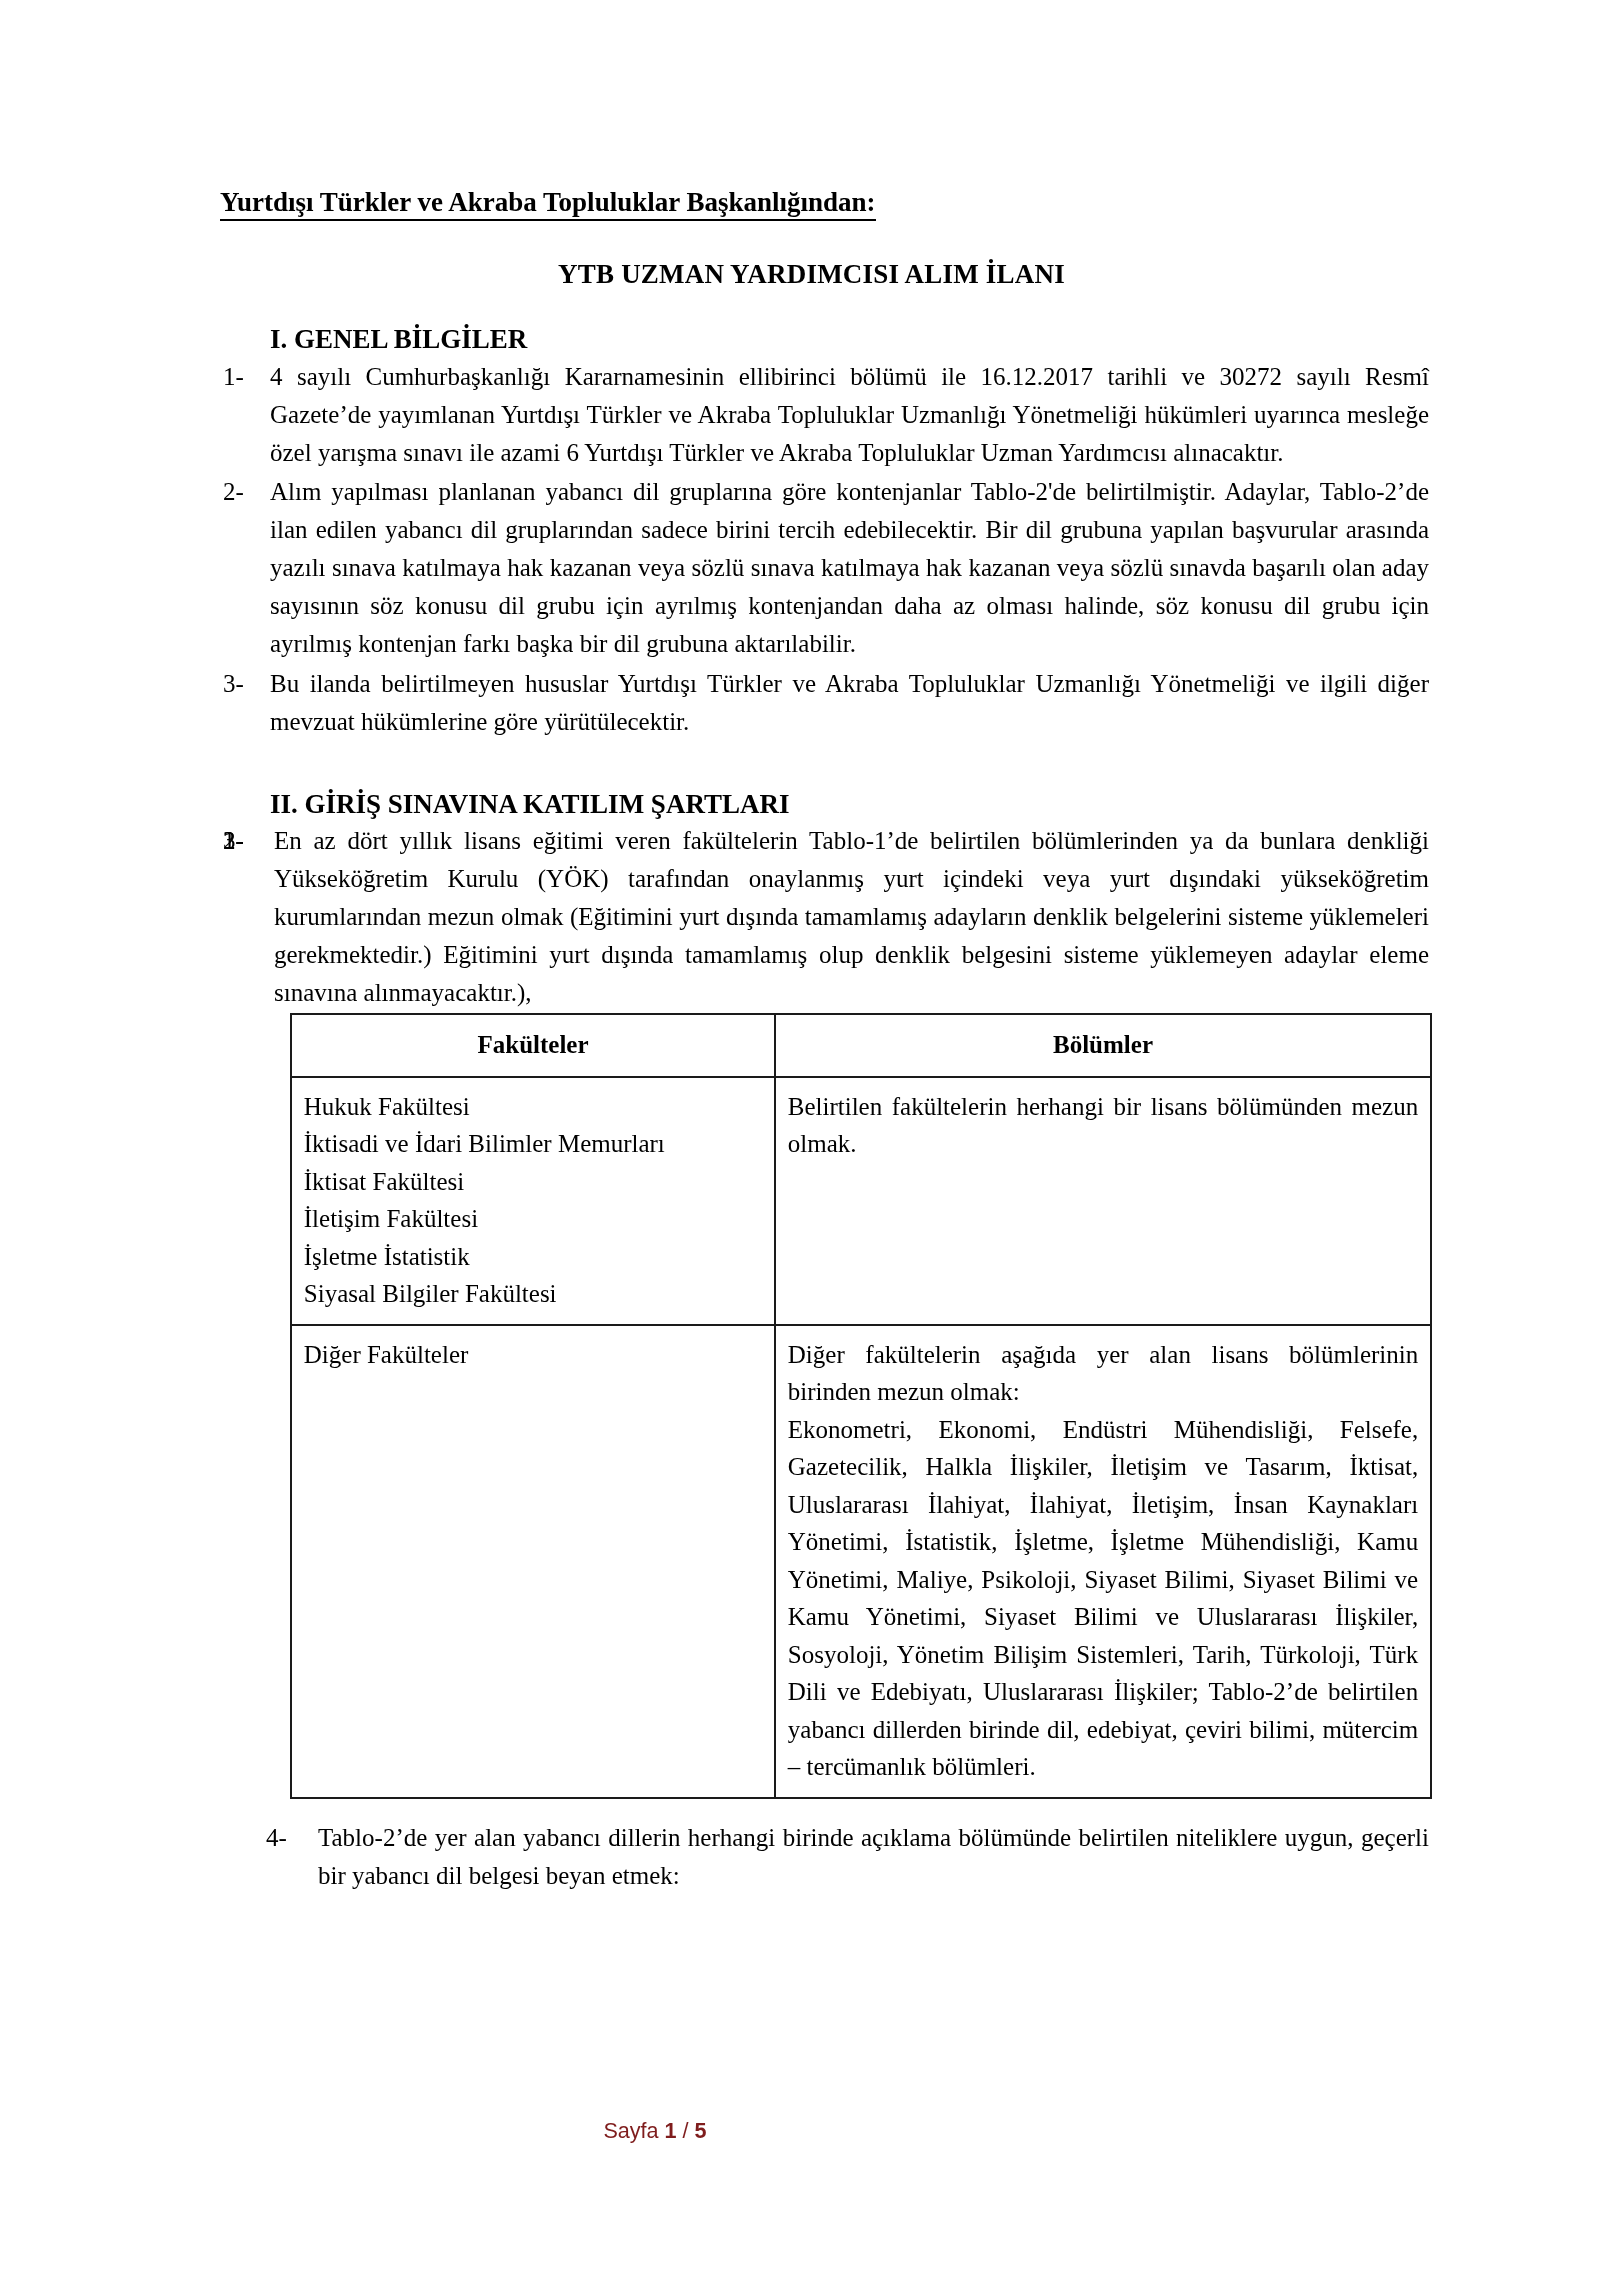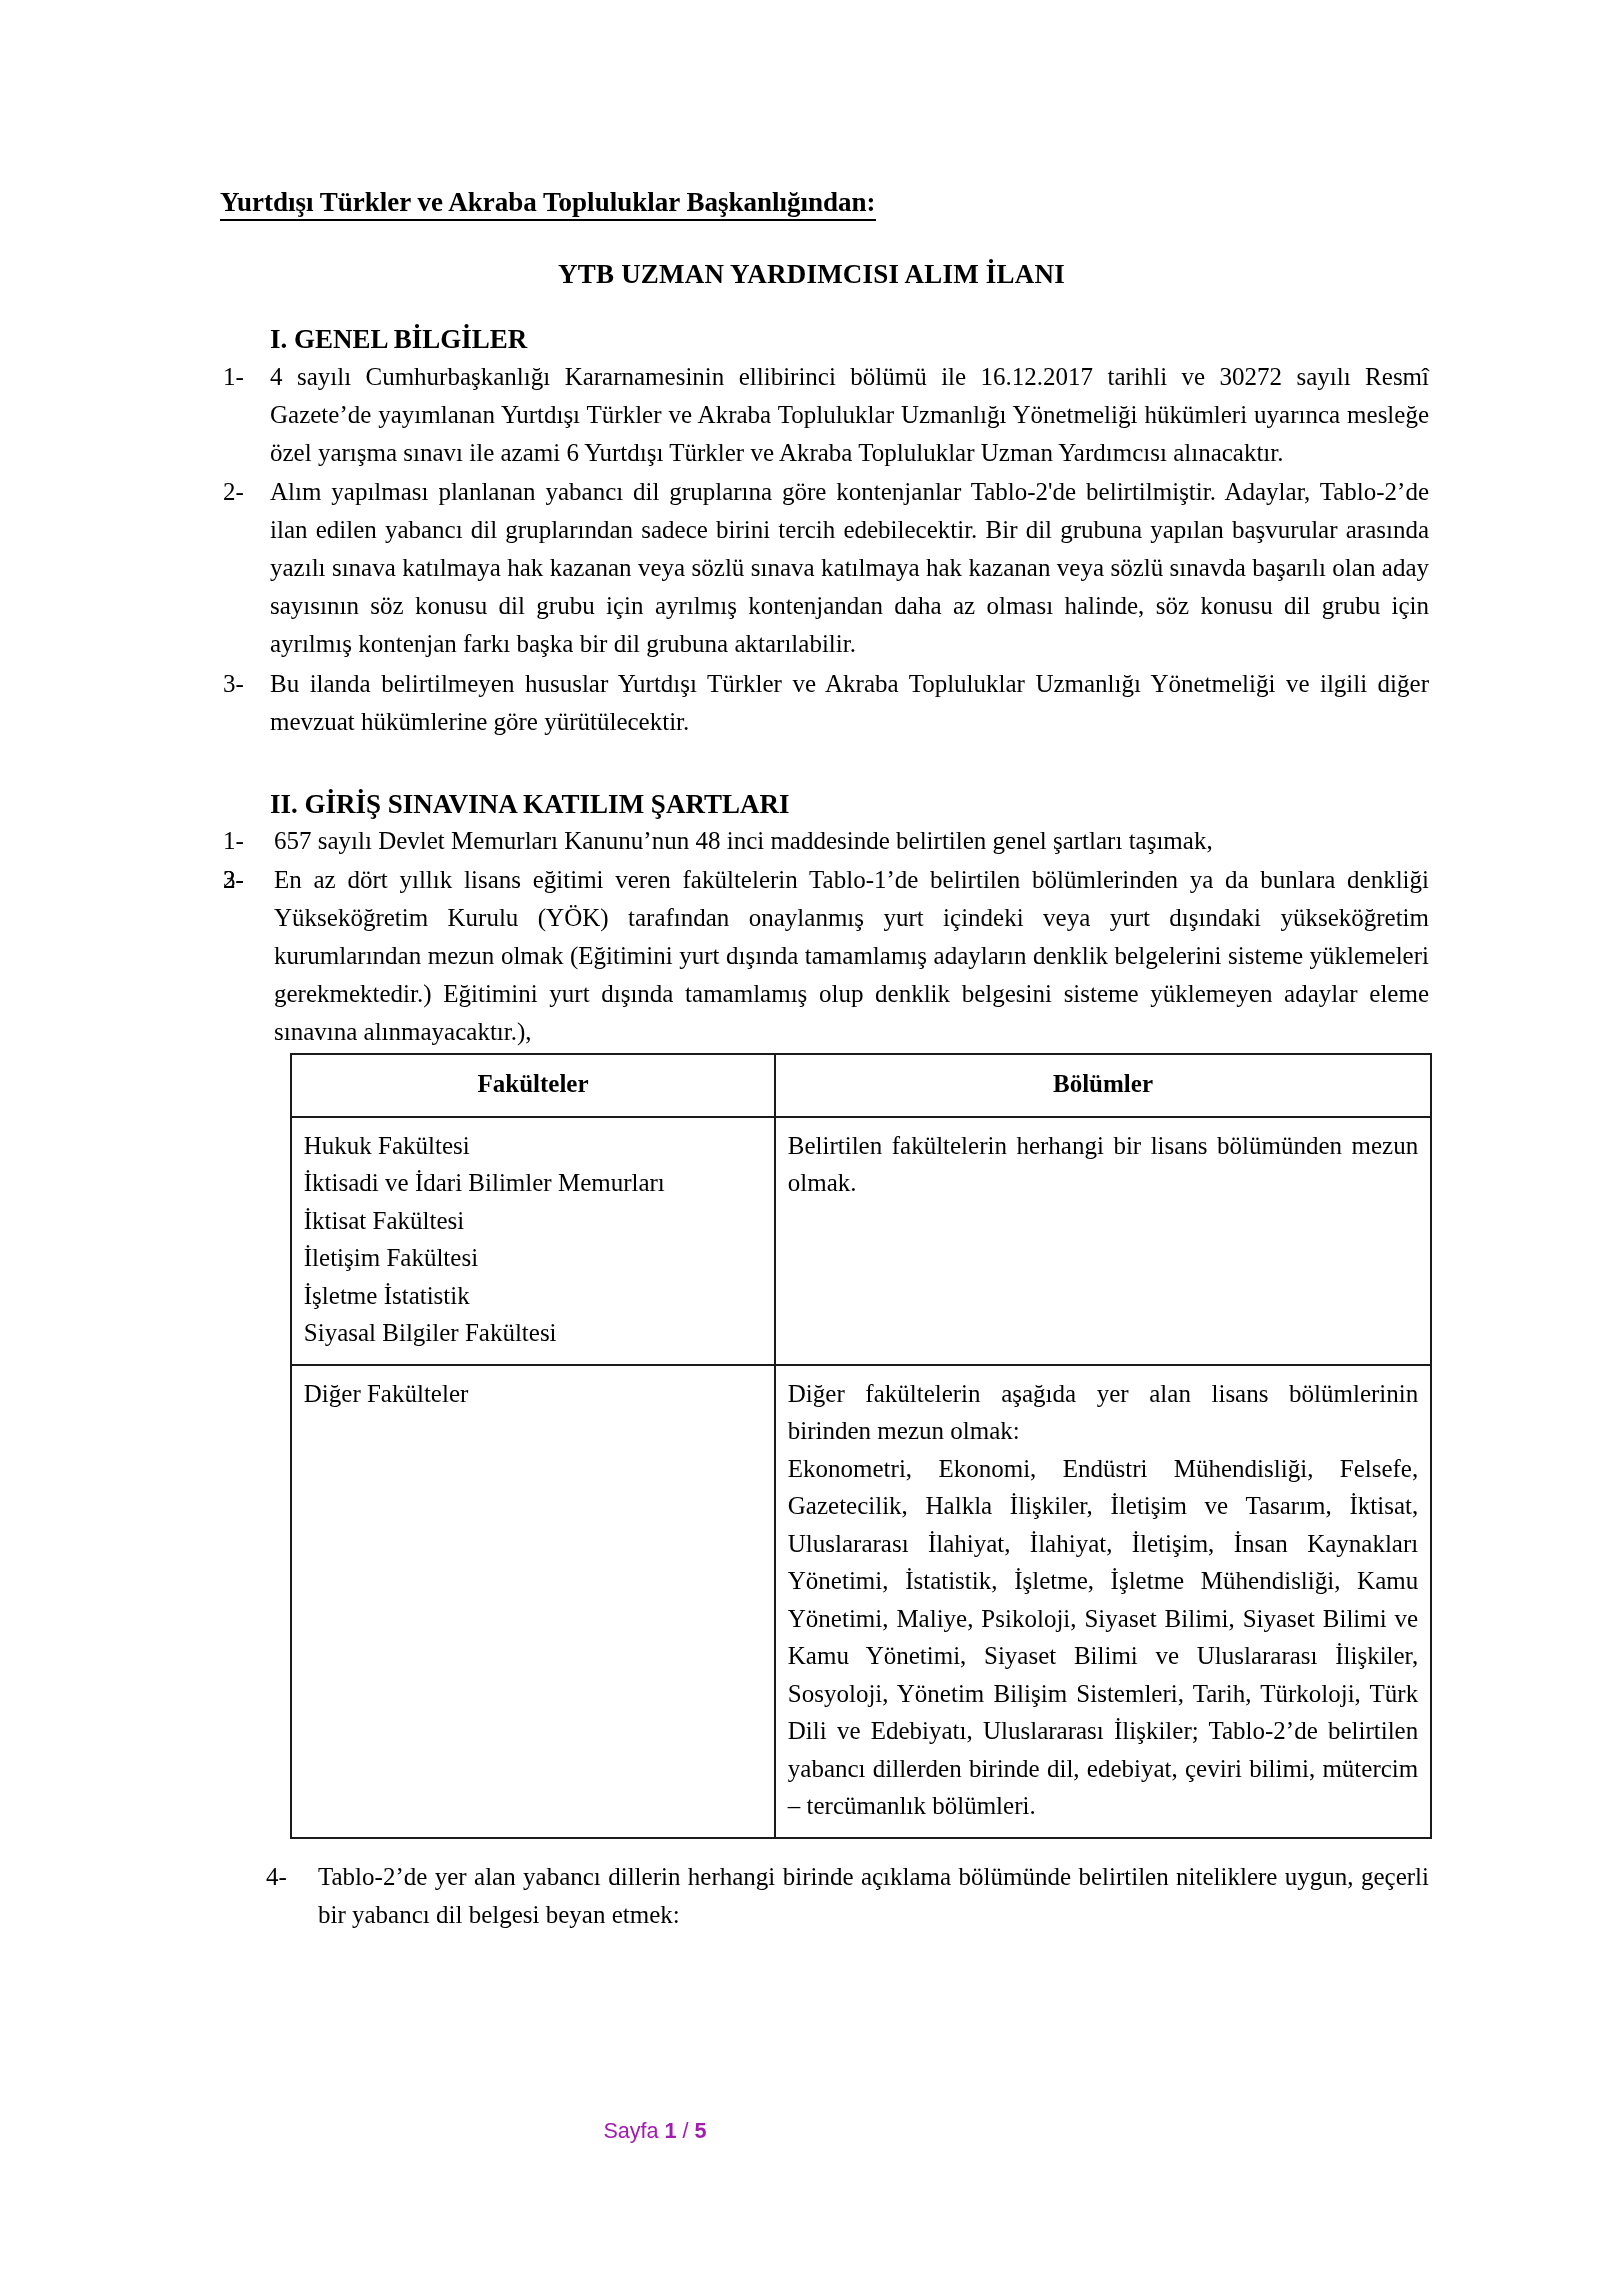--- a/index.html
+++ b/index.html
@@ -150,21 +150,21 @@
 
   
   .footer {
     position: absolute;
     left: 0;
     right: 0;
     top: 2118px;
     text-align: center;
     font-family: "Liberation Sans", "DejaVu Sans", sans-serif;
     font-size: 21.6px;
-    color: #a21caf;
+    color: #7f1d1d;
   }
   .footer b { font-weight: bold; }
 </style>
 </head>
 <body>
 
 <div class="page">
   <div class="content">
 
     <div>
@@ -188,21 +188,20 @@
         <span class="marker">3-</span>
         <span class="jblock">Bu ilanda belirtilmeyen hususlar Yurtdışı Türkler ve Akraba Topluluklar Uzmanlığı Yönetmeliği ve ilgili diğer mevzuat hükümlerine göre yürütülecektir.</span>
       </li>
     </ol>
 
     <div class="section-title sec2">II. GİRİŞ SINAVINA KATILIM ŞARTLARI</div>
 
     <ol class="numlist sec2">
       <li>
         <span class="marker">1-</span>
-        <span>657 sayılı Devlet Memurları Kanunu’nun 48 inci maddesinde belirtilen genel şartları taşımak,</span>
       </li>
       <li>
         <span class="marker">2-</span>
       </li>
       <li>
         <span class="marker">3-</span>
         <span class="jblock">En az dört yıllık lisans eğitimi veren fakültelerin Tablo-1’de belirtilen bölümlerinden ya da bunlara denkliği Yükseköğretim Kurulu (YÖK) tarafından onaylanmış yurt içindeki veya yurt dışındaki yükseköğretim kurumlarından mezun olmak (Eğitimini yurt dışında tamamlamış adayların denklik belgelerini sisteme yüklemeleri gerekmektedir.) Eğitimini yurt dışında tamamlamış olup denklik belgesini sisteme yüklemeyen adaylar eleme sınavına alınmayacaktır.),</span>
       </li>
     </ol>
 

